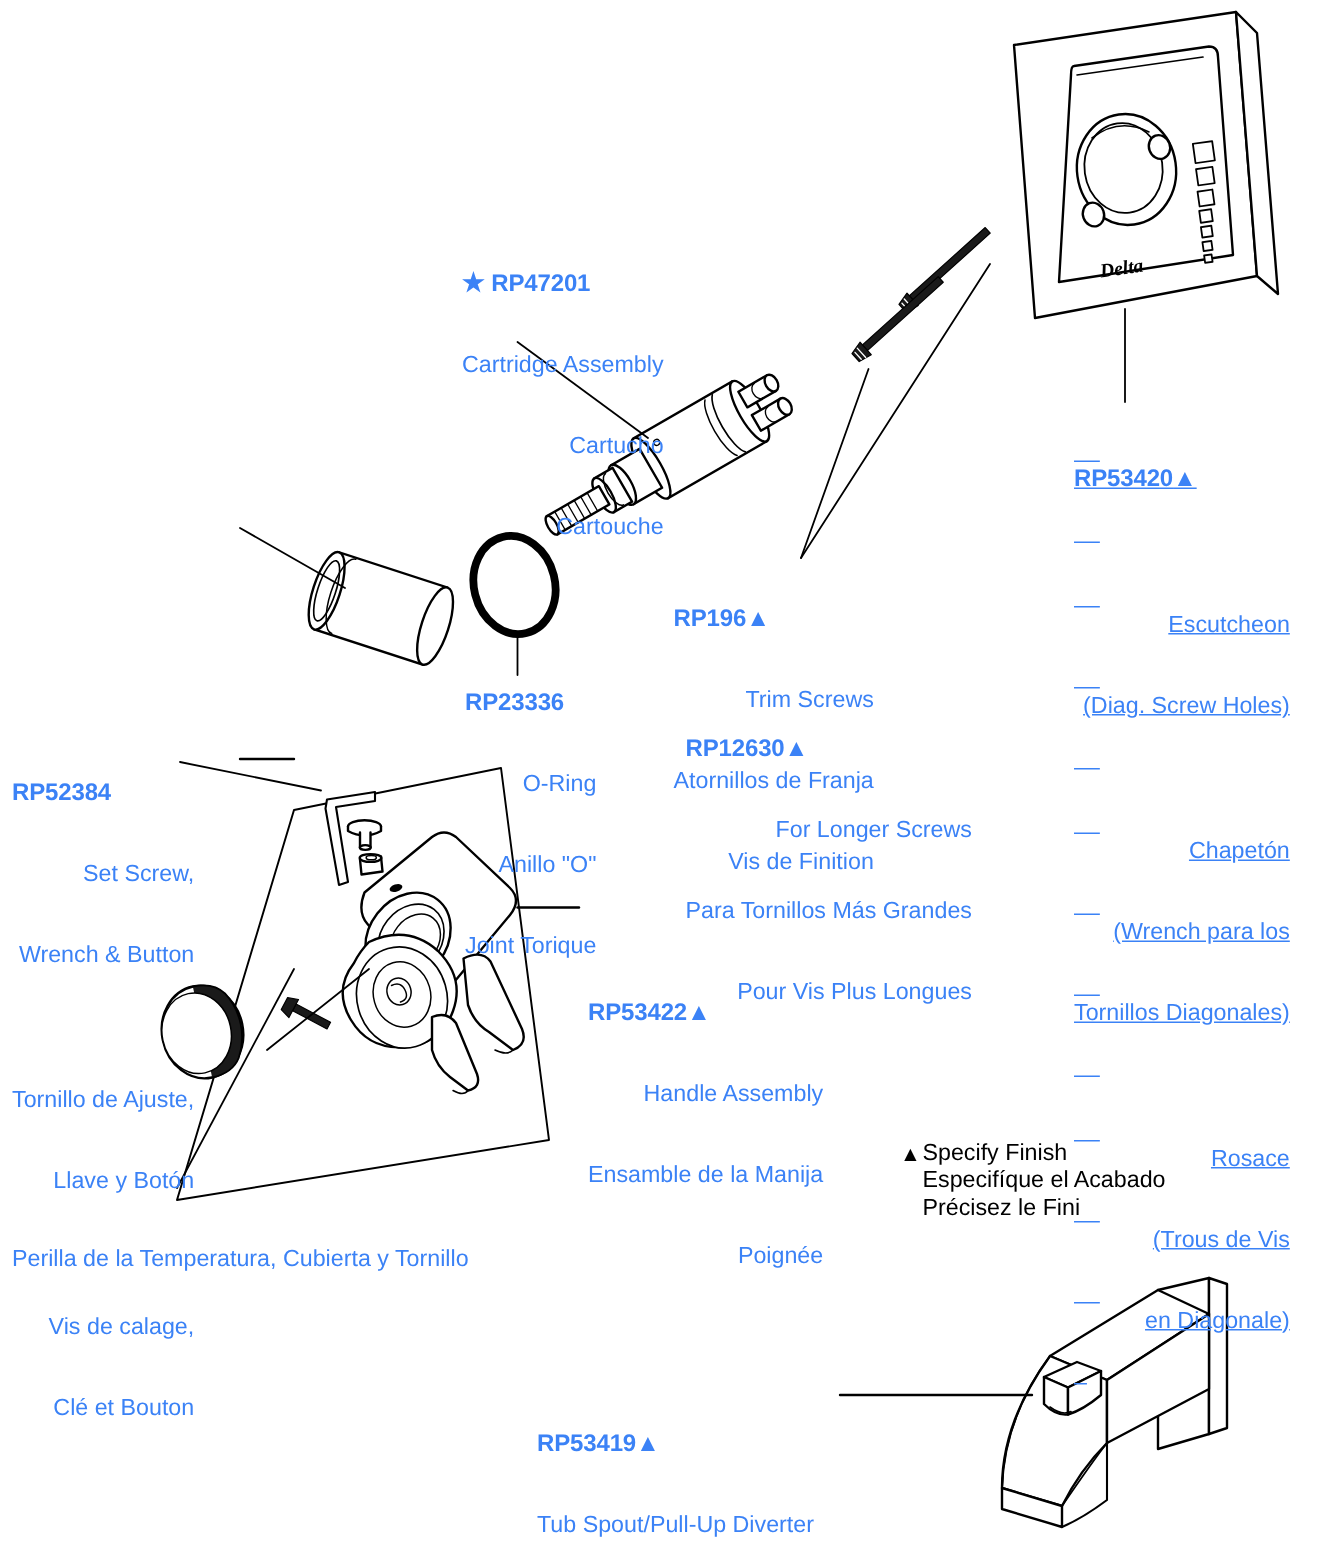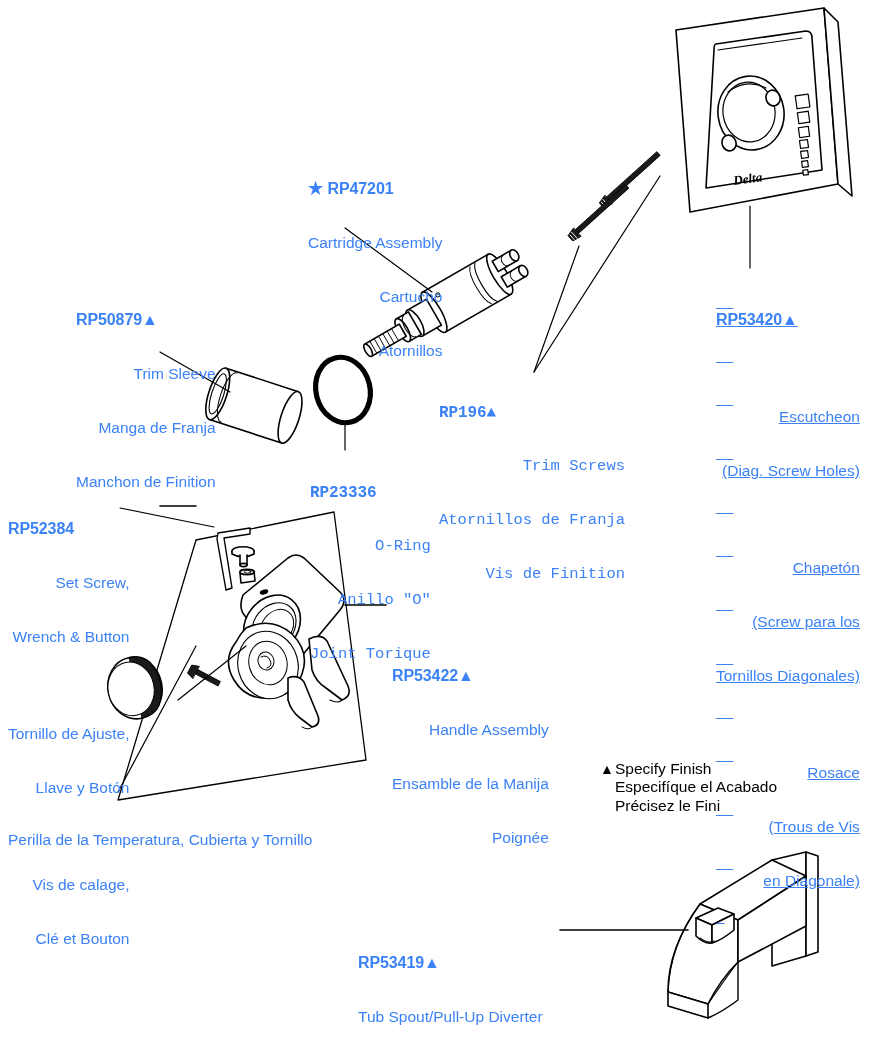--- a/index.html
+++ b/index.html
@@ -274,54 +274,54 @@
       </g>
 
       <path d="M160 506 L196 506" stroke-width="1.6"></path>
     </g>
   </svg>
 
   <div class="callout" style="left:308px; top:144px;">
     <span class="pn"><span class="star">★</span> <span>RP47201</span></span>
     <span class="ln">Cartridge Assembly</span>
     <span class="ln">Cartucho</span>
-    <span class="ln">Atornillos</span>
-  </div>
-
-  <div class="callout" style="left:76px; top:275px;">
-    <span class="pn"><span>RP50879</span><span>▲</span></span>
-    <span class="ln">Trim Sleeve</span>
-    <span class="ln">Manga de Franja</span>
-    <span class="ln">Manchon de Finition</span>
-  </div>
+    <span class="ln">Cartouche</span>
+  </div>
+
 
   <div class="callout" style="left:716px; top:275px;text-decoration:underline;">
     <span class="pn"><span>RP53420</span><span>▲</span></span>
     <span class="gap"></span>
     <span class="ln">Escutcheon</span>
     <span class="ln">(Diag. Screw Holes)</span>
     <span class="gap"></span>
     <span class="ln">Chapetón</span>
-    <span class="ln">(Screw para los</span>
+    <span class="ln">(Wrench para los</span>
     <span class="ln">Tornillos Diagonales)</span>
     <span class="gap"></span>
     <span class="ln">Rosace</span>
     <span class="ln">(Trous de Vis</span>
     <span class="ln">en Diagonale)</span>
   </div>
 
-  <div class="callout" style="left:439px; top:368px;font-family:Liberation Mono, monospace;">
+  <div class="callout" style="left:449px; top:368px;">
     <span class="pn"><span>RP196</span><span>▲</span></span>
     <span class="ln">Trim Screws</span>
     <span class="ln">Atornillos de Franja</span>
     <span class="ln">Vis de Finition</span>
   </div>
 
-
-  <div class="callout" style="left:310px; top:448px;font-family:Liberation Mono, monospace;">
+  <div class="callout" style="left:457px; top:455px;">
+    <span class="pn"><span>RP12630</span><span>▲</span></span>
+    <span class="ln">For Longer Screws</span>
+    <span class="ln">Para Tornillos Más Grandes</span>
+    <span class="ln">Pour Vis Plus Longues</span>
+  </div>
+
+  <div class="callout" style="left:310px; top:424px;">
     <span class="pn"><span>RP23336</span></span>
     <span class="ln">O-Ring</span>
     <span class="ln">Anillo "O"</span>
     <span class="ln">Joint Torique</span>
   </div>
 
   <div class="callout" style="left:8px; top:484px;">
     <span class="pn"><span>RP52384</span></span>
     <span class="ln">Set Screw,</span>
     <span class="ln">Wrench &amp; Button</span>

